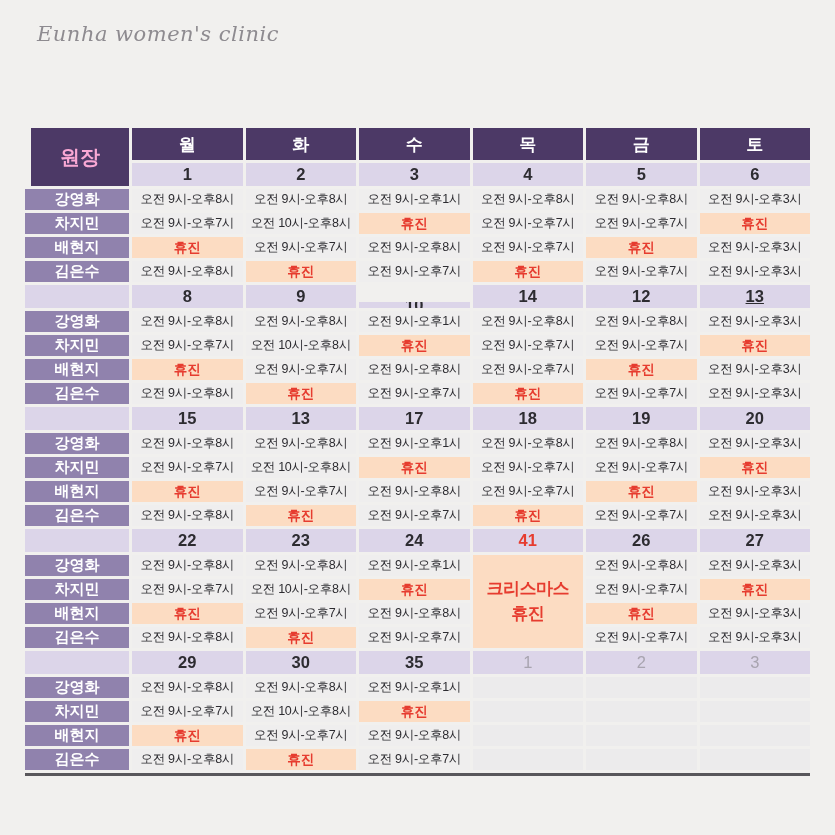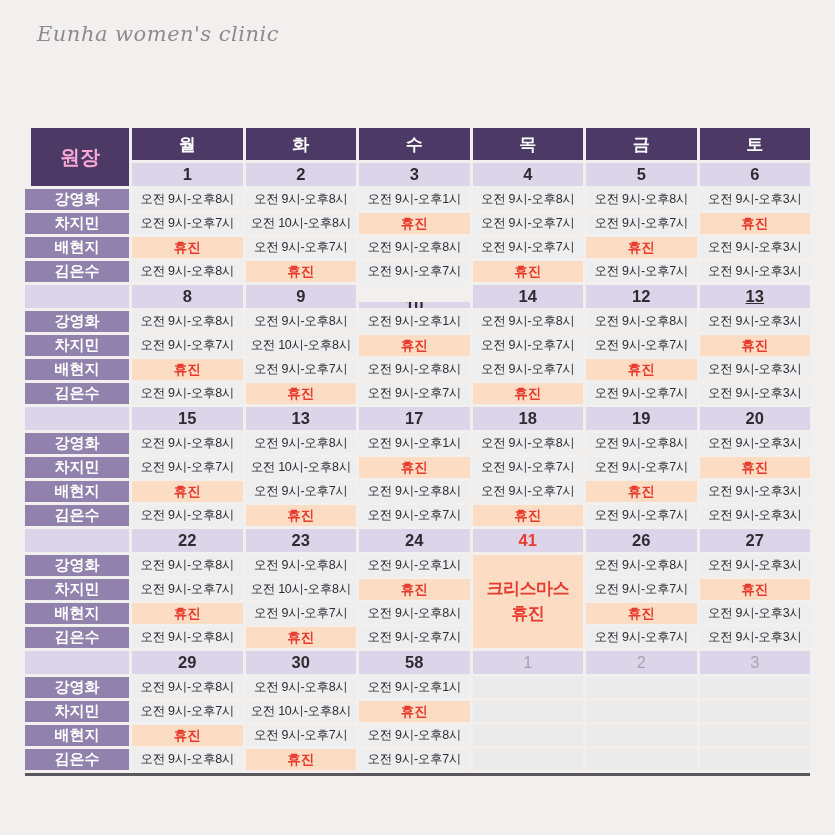--- a/index.html
+++ b/index.html
@@ -213,21 +213,21 @@
       <div class="cell timecell" style="grid-area: 21 / 4;">오전 9시-오후7시</div>
       <div class="cell timecell" style="grid-area: 21 / 6;">오전 9시-오후7시</div>
       <div class="cell timecell" style="grid-area: 21 / 7;">오전 9시-오후3시</div>
       <div class="cell xmascell" style="grid-area: 18 / 5 / span 4;">
         <div>크리스마스</div>
         <div>휴진</div>
       </div>
       <div class="cell fillercell" style="grid-area: 22 / 1;"></div>
       <div class="cell datecell" style="grid-area: 22 / 2;">29</div>
       <div class="cell datecell" style="grid-area: 22 / 3;">30</div>
-      <div class="cell datecell" style="grid-area: 22 / 4;">58</div>
+      <div class="cell datecell" style="grid-area: 22 / 4;">35</div>
       <div class="cell datecell gray" style="grid-area: 22 / 5;">1</div>
       <div class="cell datecell gray" style="grid-area: 22 / 6;">2</div>
       <div class="cell datecell gray" style="grid-area: 22 / 7;">3</div>
       <div class="cell namecell" style="grid-area: 23 / 1;">강영화</div>
       <div class="cell timecell" style="grid-area: 23 / 2;">오전 9시-오후8시</div>
       <div class="cell timecell" style="grid-area: 23 / 3;">오전 9시-오후8시</div>
       <div class="cell timecell" style="grid-area: 23 / 4;">오전 9시-오후1시</div>
       <div class="cell emptycell" style="grid-area: 23 / 5;"></div>
       <div class="cell emptycell" style="grid-area: 23 / 6;"></div>
       <div class="cell emptycell" style="grid-area: 23 / 7;"></div>

